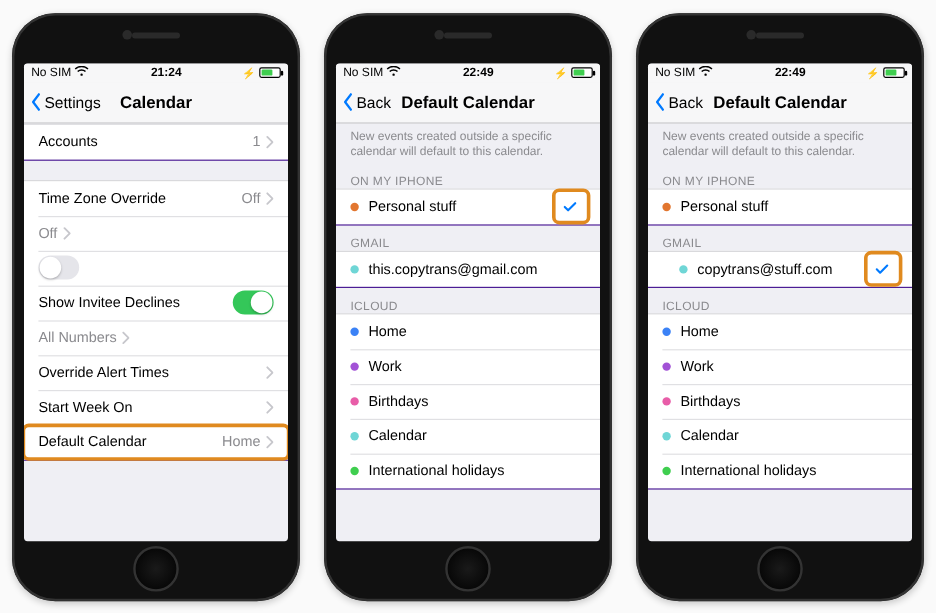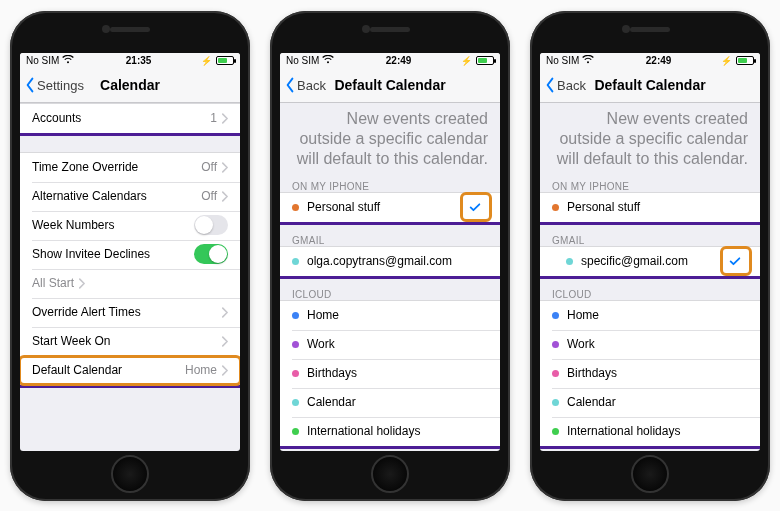--- a/index.html
+++ b/index.html
@@ -83,35 +83,35 @@
   .charge { color:#000; font-size:9px; margin-left:-1px;}
   
   .nav {
     height: 34px;
     background: #f7f7f8;
     border-bottom: 1px solid #c8c8cc;
     display:flex; align-items:center; position:relative;
     padding: 0 4px;
   }
   .nav .back {
-    color: #404040; font-size:13px; display:flex; align-items:center;
+    color: #000000; font-size:13px; display:flex; align-items:center;
   }
   .nav .back svg { width:12px; height:16px; margin-right:1px; }
   .nav .title {
     position:absolute; left:0; right:0; text-align:center; font-weight:600; font-size:14px; pointer-events:none;
   }
   .content { flex:1; overflow:hidden; }
   .helper {
-    color:#8a8a8e; font-size:16px; padding: 6px 12px 2px; line-height:1.25;text-align:right;
+    color:#8a8a8e; font-size:10px; padding: 6px 12px 2px; line-height:1.25;
   }
   .group-h {
     color:#8a8a8e; font-size:10px; padding: 10px 12px 0; letter-spacing:.3px;
   }
   .list {
-    background:#fff; border-top:1px solid #d9d9dc; border-bottom:3px solid #4c1d95;
+    background:#fff; border-top:1px solid #d9d9dc; border-bottom:1px solid #4c1d95;
     margin-bottom: 0;
   }
   .row {
     min-height: 29px;
     display:flex; align-items:center;
     padding: 0 12px;
     position:relative;
   }
   .row + .row::before {
     content:""; position:absolute; top:0; left:12px; right:0; height:1px; background:#e0e0e3;
@@ -144,21 +144,21 @@
   <div class="screen">
     <div class="status">
       <div class="left">
         <span>No SIM</span>
         <span class="wifi">
           <svg width="12" height="9" viewBox="0 0 12 9">
               <path d="M6 8.2a1 1 0 100-2 1 1 0 000 2zM3.2 5.1a4 4 0 015.6 0l.9-.9a5.3 5.3 0 00-7.4 0l.9.9zM1.1 3a7 7 0 019.8 0l.9-.9a8.3 8.3 0 00-11.6 0L1.1 3z" fill="#000"></path>
             </svg>
         </span>
       </div>
-      <div class="mid">21:35</div>
+      <div class="mid">21:24</div>
       <div class="right">
         <span class="charge">⚡</span>
         <span class="batt">
             <span class="fill"></span>
           </span>
       </div>
     </div>
     <div class="nav">
       <div class="back">
         <svg viewBox="0 0 12 20">
@@ -185,42 +185,40 @@
           <div class="row" style="position:relative">
             <span class="label">Time Zone Override</span>
             <span class="value">Off</span>
             <span class="chev">
               <svg viewBox="0 0 8 12">
                 <path d="M2 1l5 5-5 5" stroke="#c7c7cc" stroke-width="1.8" fill="none" stroke-linecap="round" stroke-linejoin="round"></path>
               </svg>
             </span>
           </div>
           <div class="row" style="position:relative">
-            <span class="label">Alternative Calendars</span>
             <span class="value">Off</span>
             <span class="chev">
               <svg viewBox="0 0 8 12">
                 <path d="M2 1l5 5-5 5" stroke="#c7c7cc" stroke-width="1.8" fill="none" stroke-linecap="round" stroke-linejoin="round"></path>
               </svg>
             </span>
           </div>
           <div class="row" style="position:relative">
-            <span class="label">Week Numbers</span>
             <span class="toggle">
               <span class="knob"></span>
             </span>
           </div>
           <div class="row" style="position:relative">
             <span class="label">Show Invitee Declines</span>
             <span class="toggle on">
               <span class="knob"></span>
             </span>
           </div>
           <div class="row" style="position:relative">
-            <span class="value">All Start</span>
+            <span class="value">All Numbers</span>
             <span class="chev">
               <svg viewBox="0 0 8 12">
                 <path d="M2 1l5 5-5 5" stroke="#c7c7cc" stroke-width="1.8" fill="none" stroke-linecap="round" stroke-linejoin="round"></path>
               </svg>
             </span>
           </div>
           <div class="row" style="position:relative">
             <span class="label">Override Alert Times</span>
             <span class="chev">
               <svg viewBox="0 0 8 12">
@@ -295,21 +293,21 @@
                   </svg>
                 </span>
                 <span class="highlight" style="left:-2px;right:-4px;top:-3px;bottom:-3px"></span>
               </span>
             </div>
           </div>
           <div class="group-h">GMAIL</div>
           <div class="list">
             <div class="row" style="position:relative">
               <span class="dot" style="background:#6fd6d6"></span>
-              <span class="label">olga.copytrans@gmail.com</span>
+              <span class="label">this.copytrans@gmail.com</span>
             </div>
           </div>
           <div class="group-h">ICLOUD</div>
           <div class="list">
             <div class="row" style="position:relative">
               <span class="dot" style="background:#3b82f6"></span>
               <span class="label">Home</span>
             </div>
             <div class="row" style="position:relative">
               <span class="dot" style="background:#a252d6"></span>
@@ -369,21 +367,21 @@
           <div class="list">
             <div class="row" style="position:relative">
               <span class="dot" style="background:#e2762f"></span>
               <span class="label">Personal stuff</span>
             </div>
           </div>
           <div class="group-h">GMAIL</div>
           <div class="list">
             <div class="row" style="position:relative">
               <span class="dot" style="background:#6fd6d6;margin-left:14px"></span>
-              <span class="label">specific@gmail.com</span>
+              <span class="label">copytrans@stuff.com</span>
               <span style="position:relative;display:inline-flex;align-items:center;justify-content:center;width:26px;height:24px">
                 <span class="check">
                   <svg viewBox="0 0 16 16">
                     <path d="M3 8.5l3.2 3.2L13 4.9" stroke="#007aff" stroke-width="2" fill="none" stroke-linecap="round" stroke-linejoin="round"></path>
                   </svg>
                 </span>
                 <span class="highlight" style="left:-2px;right:-4px;top:-3px;bottom:-3px"></span>
               </span>
             </div>
           </div>

